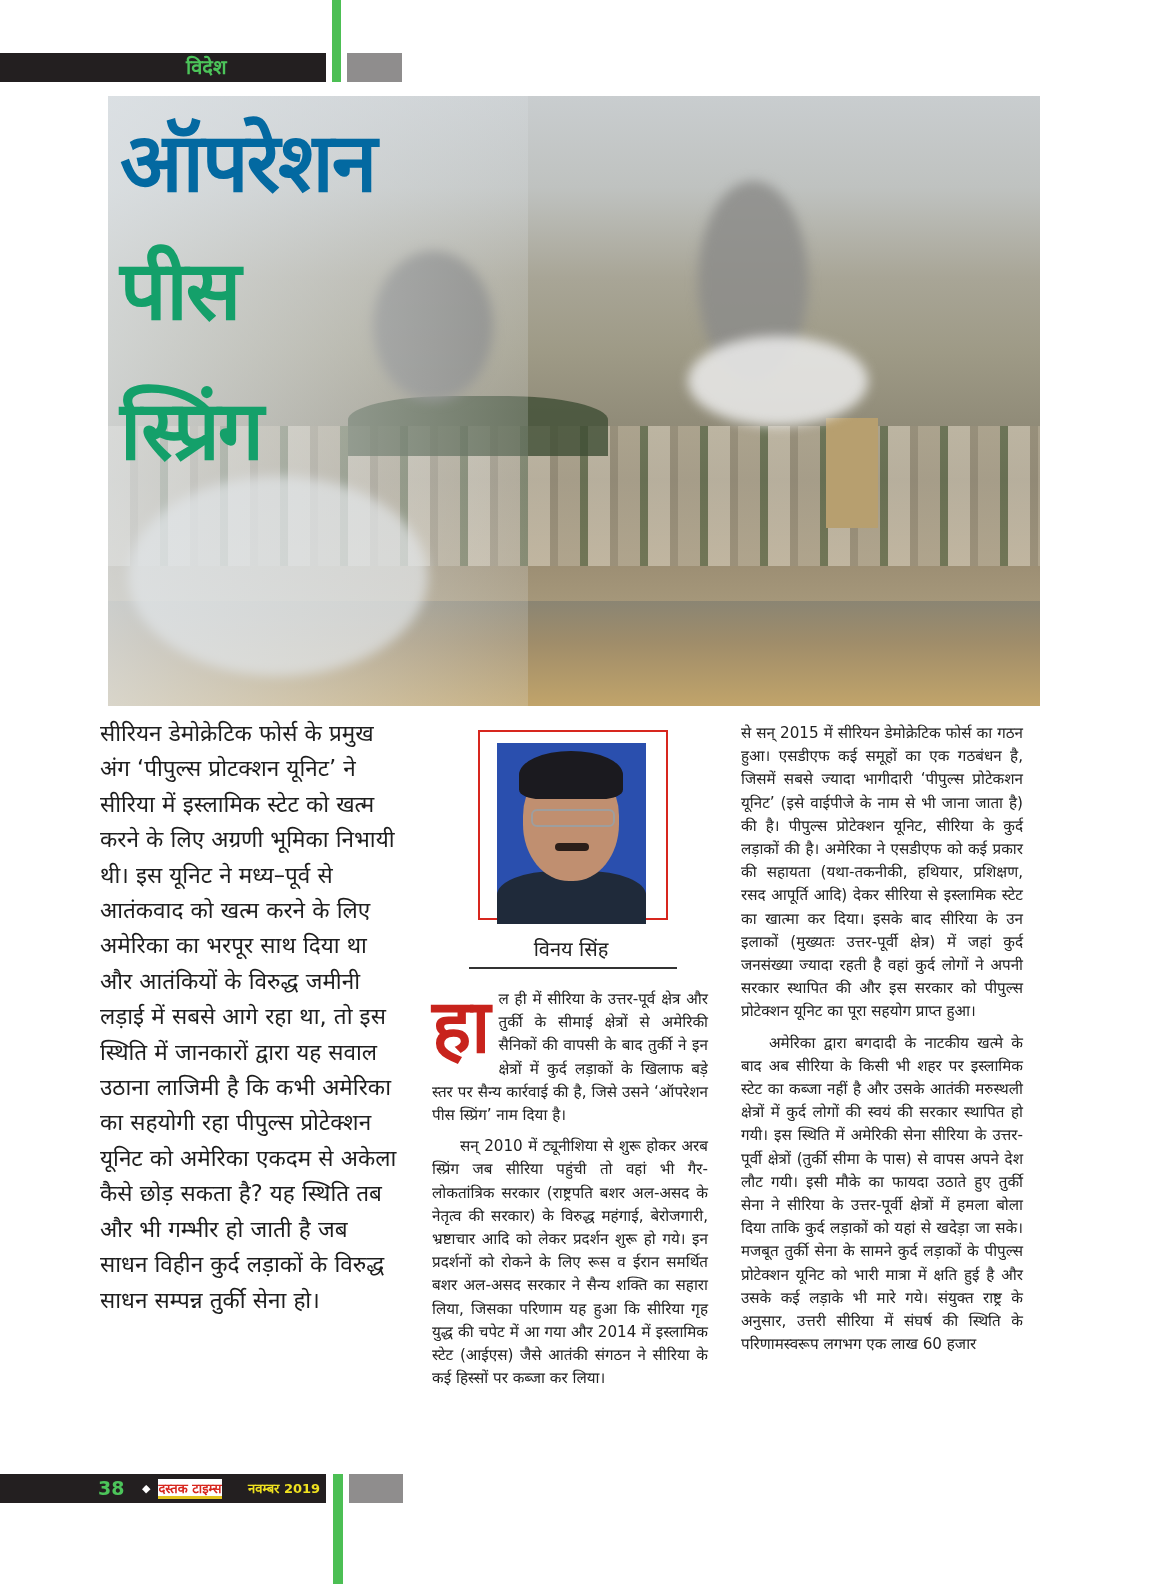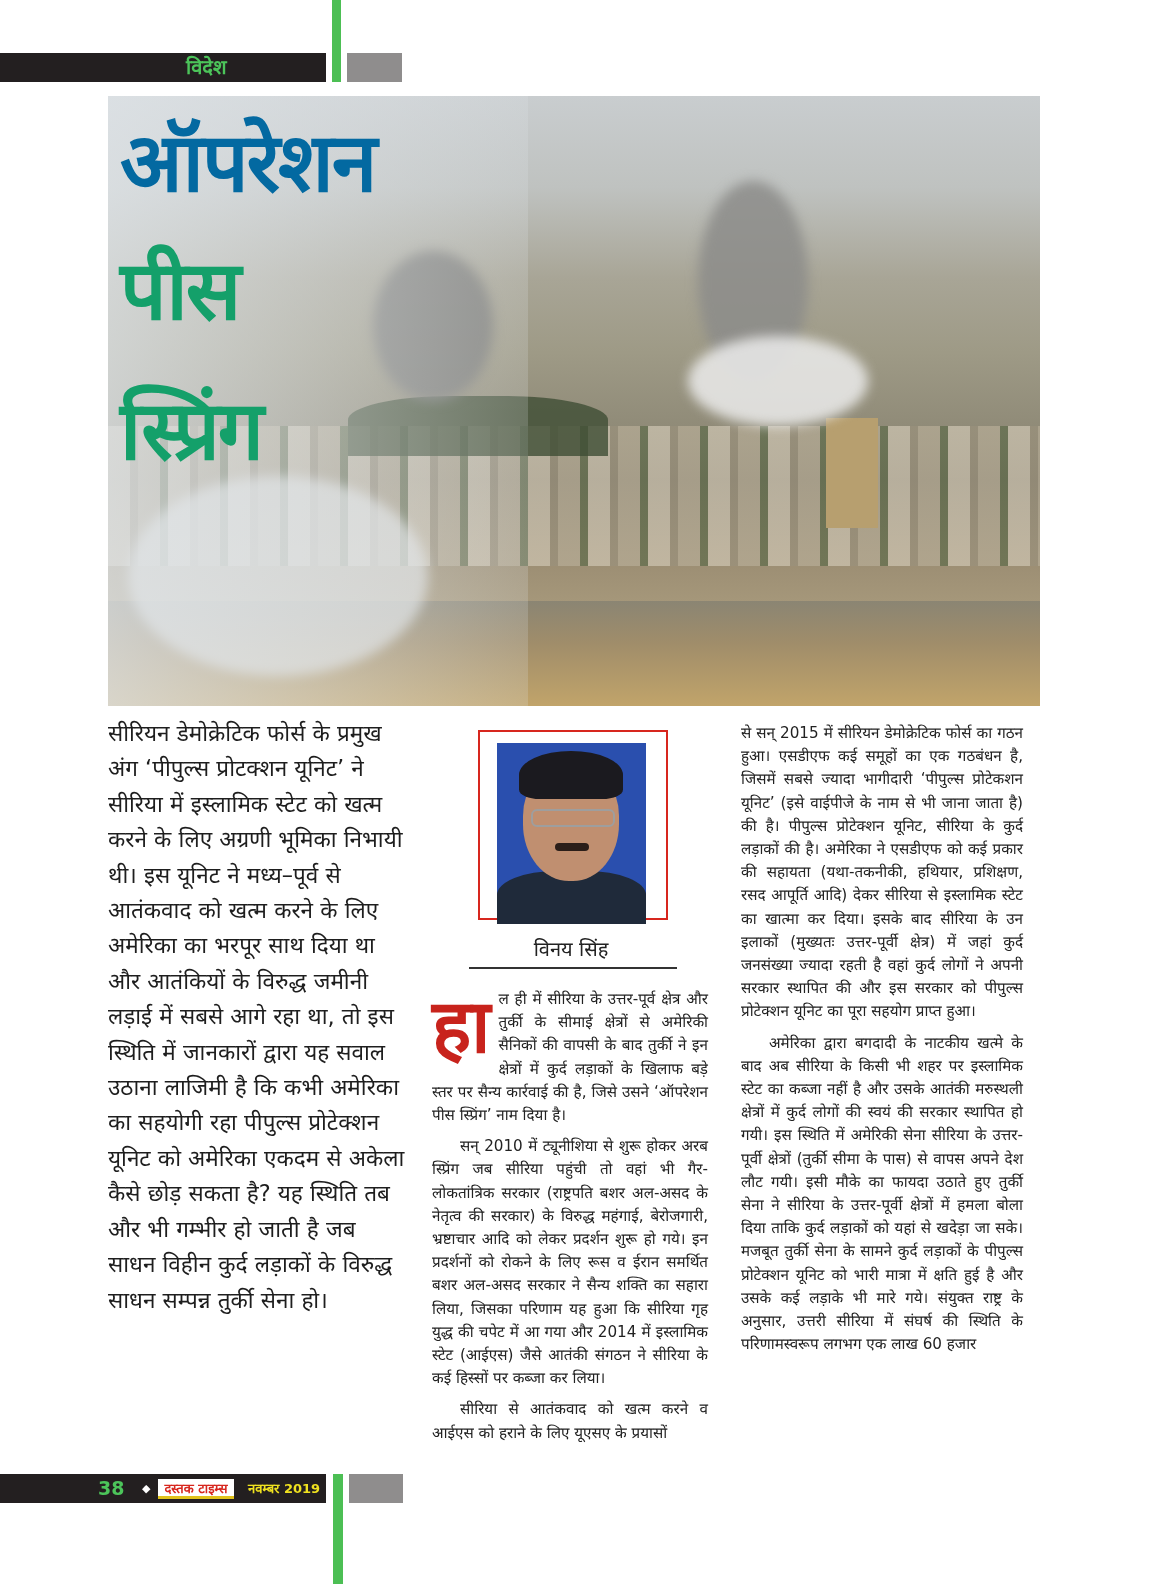--- a/index.html
+++ b/index.html
@@ -25,21 +25,21 @@
   .tower { position: absolute; left: 718px; top: 322px; width: 52px; height: 110px; background: #b79f6f; }
   .field { position: absolute; left: 0; top: 505px; width: 932px; height: 105px;
            background: linear-gradient(180deg, #8b8573 0%, #a08d6a 40%, #c1a46a 100%); }
 
   .headline { position: absolute; left: 120px; font-weight: bold; line-height: 1; letter-spacing: -2px; }
   .h1 { top: 122px; font-size: 82px; color: #0369a1; }
   .h2 { top: 250px; font-size: 82px; color: #14a06a; }
   .h3 { top: 370px; font-size: 82px; color: #14a06a; margin-top: 20px; }
 
   
-  .lead { position: absolute; left: 108px; top: 716px; width: 300px;
+  .lead { position: absolute; left: 100px; top: 716px; width: 300px;
           font-size: 22.5px; line-height: 35.4px; color: #1e1e1e; }
 
   
   .author-frame { position: absolute; left: 478px; top: 730px; width: 186px; height: 186px; border: 2px solid #d7261e; }
   .author-photo { position: absolute; left: 497px; top: 743px; width: 149px; height: 181px;
                   background: #2a4fae; overflow: hidden; }
   .author-photo .face { position: absolute; left: 26px; top: 20px; width: 96px; height: 118px; background: #c08f70; border-radius: 45% 45% 48% 48%; }
   .author-photo .hair { position: absolute; left: 22px; top: 8px; width: 104px; height: 48px; background: #1b1a1f; border-radius: 50% 50% 20% 20%; }
   .author-photo .glasses { position: absolute; left: 34px; top: 66px; width: 80px; height: 14px; border: 2px solid #9e9e9e; border-radius: 6px; }
   .author-photo .moustache { position: absolute; left: 58px; top: 100px; width: 34px; height: 8px; background: #2b1e19; border-radius: 6px; }
@@ -52,21 +52,21 @@
   .col p { margin: 8px; }
   .col p.indent { text-indent: 28px; }
   .col-mid { left: 424px; top: 980px; width: 292px; }
   .col-right { left: 733px; top: 714px; width: 298px; }
   .dropcap { float: left; font-size: 74px; line-height: 72px; font-weight: bold; color: #c8231c; margin: 2px 8px 0 0; }
 
   
   .foot-bar { position: absolute; left: 0; top: 1474px; width: 326px; height: 29px; background: #231f20; }
   .page-no { position: absolute; left: 98px; top: 1474px; height: 29px; line-height: 29px; font-size: 19px; font-weight: bold; color: #4cc45a; }
   .bullet { position: absolute; left: 142px; top: 1474px; height: 29px; line-height: 29px; font-size: 11px; color: #fff; }
-  .masthead { position: absolute; left: 158px; top: 1479px; width: 76px; height: 20px; line-height: 20px; text-align: center;
+  .masthead { position: absolute; left: 158px; top: 1479px; width: 64px; height: 20px; line-height: 20px; text-align: center;
               background: #ffffff; color: #d7261e; font-size: 13px; font-weight: bold; border-bottom: 3px solid #e1c21b; box-sizing: border-box; }
   .issue { position: absolute; left: 248px; top: 1474px; height: 42px; line-height: 29px; font-size: 13px; font-weight: bold; color: #f0e21f; }
   .foot-green { position: absolute; left: 333px; top: 1474px; width: 10px; height: 110px; background: #4cbf54; }
   .foot-grey { position: absolute; left: 349px; top: 1474px; width: 54px; height: 29px; background: #8f8d8d; }
 </style>
 </head>
 <body>
 
 <div class="sec-bar"></div>
 <div class="sec-label">विदेश</div>
@@ -98,21 +98,20 @@
   <div class="hair"></div>
   <div class="glasses"></div>
   <div class="moustache"></div>
 </div>
 <div class="author-name">विनय सिंह</div>
 <div class="author-rule"></div>
 
 <div class="col col-mid">
   <p><span class="dropcap">हा</span><span>ल ही में सीरिया के उत्तर-पूर्व क्षेत्र और तुर्की के सीमाई क्षेत्रों से अमेरिकी सैनिकों की वापसी के  बाद तुर्की ने इन क्षेत्रों में कुर्द लड़ाकों के खिलाफ बड़े स्तर पर सैन्य कार्रवाई की है, जिसे उसने ‘ऑपरेशन पीस स्प्रिंग’ नाम दिया है।</span></p>
   <p class="indent">सन् 2010 में ट्यूनीशिया से शुरू होकर अरब स्प्रिंग जब सीरिया पहुंची तो वहां भी गैर-लोकतांत्रिक सरकार (राष्ट्रपति बशर अल-असद के नेतृत्व की सरकार) के विरुद्ध महंगाई, बेरोजगारी, भ्रष्टाचार आदि को लेकर प्रदर्शन शुरू हो गये। इन प्रदर्शनों को रोकने के लिए रूस व ईरान समर्थित बशर अल-असद सरकार ने सैन्य शक्ति का सहारा लिया, जिसका परिणाम यह हुआ कि सीरिया गृह युद्ध की चपेट में आ गया और 2014 में इस्लामिक स्टेट (आईएस) जैसे आतंकी संगठन ने सीरिया के कई हिस्सों पर कब्जा कर लिया।</p>
-  <p class="indent">सीरिया से आतंकवाद को खत्म करने व आईएस को हराने के लिए यूएसए के प्रयासों</p>
 </div>
 
 <div class="col col-right">
   <p>से सन् 2015 में सीरियन डेमोक्रेटिक फोर्स का गठन हुआ। एसडीएफ कई समूहों का एक गठबंधन है, जिसमें सबसे ज्यादा भागीदारी ‘पीपुल्स प्रोटेकशन यूनिट’ (इसे वाईपीजे के नाम से भी जाना जाता है) की है। पीपुल्स प्रोटेक्शन यूनिट, सीरिया के कुर्द लड़ाकों की है। अमेरिका ने एसडीएफ को कई प्रकार की सहायता (यथा-तकनीकी, हथियार, प्रशिक्षण, रसद आपूर्ति आदि) देकर सीरिया से इस्लामिक स्टेट का खात्मा कर दिया। इसके बाद सीरिया के उन इलाकों (मुख्यतः उत्तर-पूर्वी क्षेत्र) में जहां कुर्द जनसंख्या ज्यादा रहती है वहां कुर्द लोगों ने अपनी सरकार स्थापित की और इस सरकार को पीपुल्स प्रोटेक्शन यूनिट का पूरा सहयोग प्राप्त हुआ।</p>
   <p class="indent">अमेरिका द्वारा बगदादी के नाटकीय खत्मे के बाद अब सीरिया के किसी भी शहर पर इस्लामिक स्टेट का कब्जा नहीं है और उसके आतंकी मरुस्थली क्षेत्रों में कुर्द लोगों की स्वयं की सरकार स्थापित हो गयी। इस स्थिति में अमेरिकी सेना सीरिया के उत्तर-पूर्वी क्षेत्रों (तुर्की सीमा के पास) से वापस अपने देश लौट गयी। इसी मौके का फायदा उठाते हुए तुर्की सेना ने सीरिया के उत्तर-पूर्वी क्षेत्रों में हमला बोला दिया ताकि कुर्द लड़ाकों को यहां से खदेड़ा जा सके। मजबूत तुर्की सेना के सामने कुर्द लड़ाकों के पीपुल्स प्रोटेक्शन यूनिट को भारी मात्रा में क्षति हुई है और उसके कई लड़ाके भी मारे गये। संयुक्त राष्ट्र के अनुसार, उत्तरी सीरिया में संघर्ष की स्थिति के परिणामस्वरूप लगभग एक लाख 60 हजार</p>
 </div>
 
 <div class="foot-bar"></div>
 <div class="page-no">38</div>
 <div class="bullet">◆</div>

